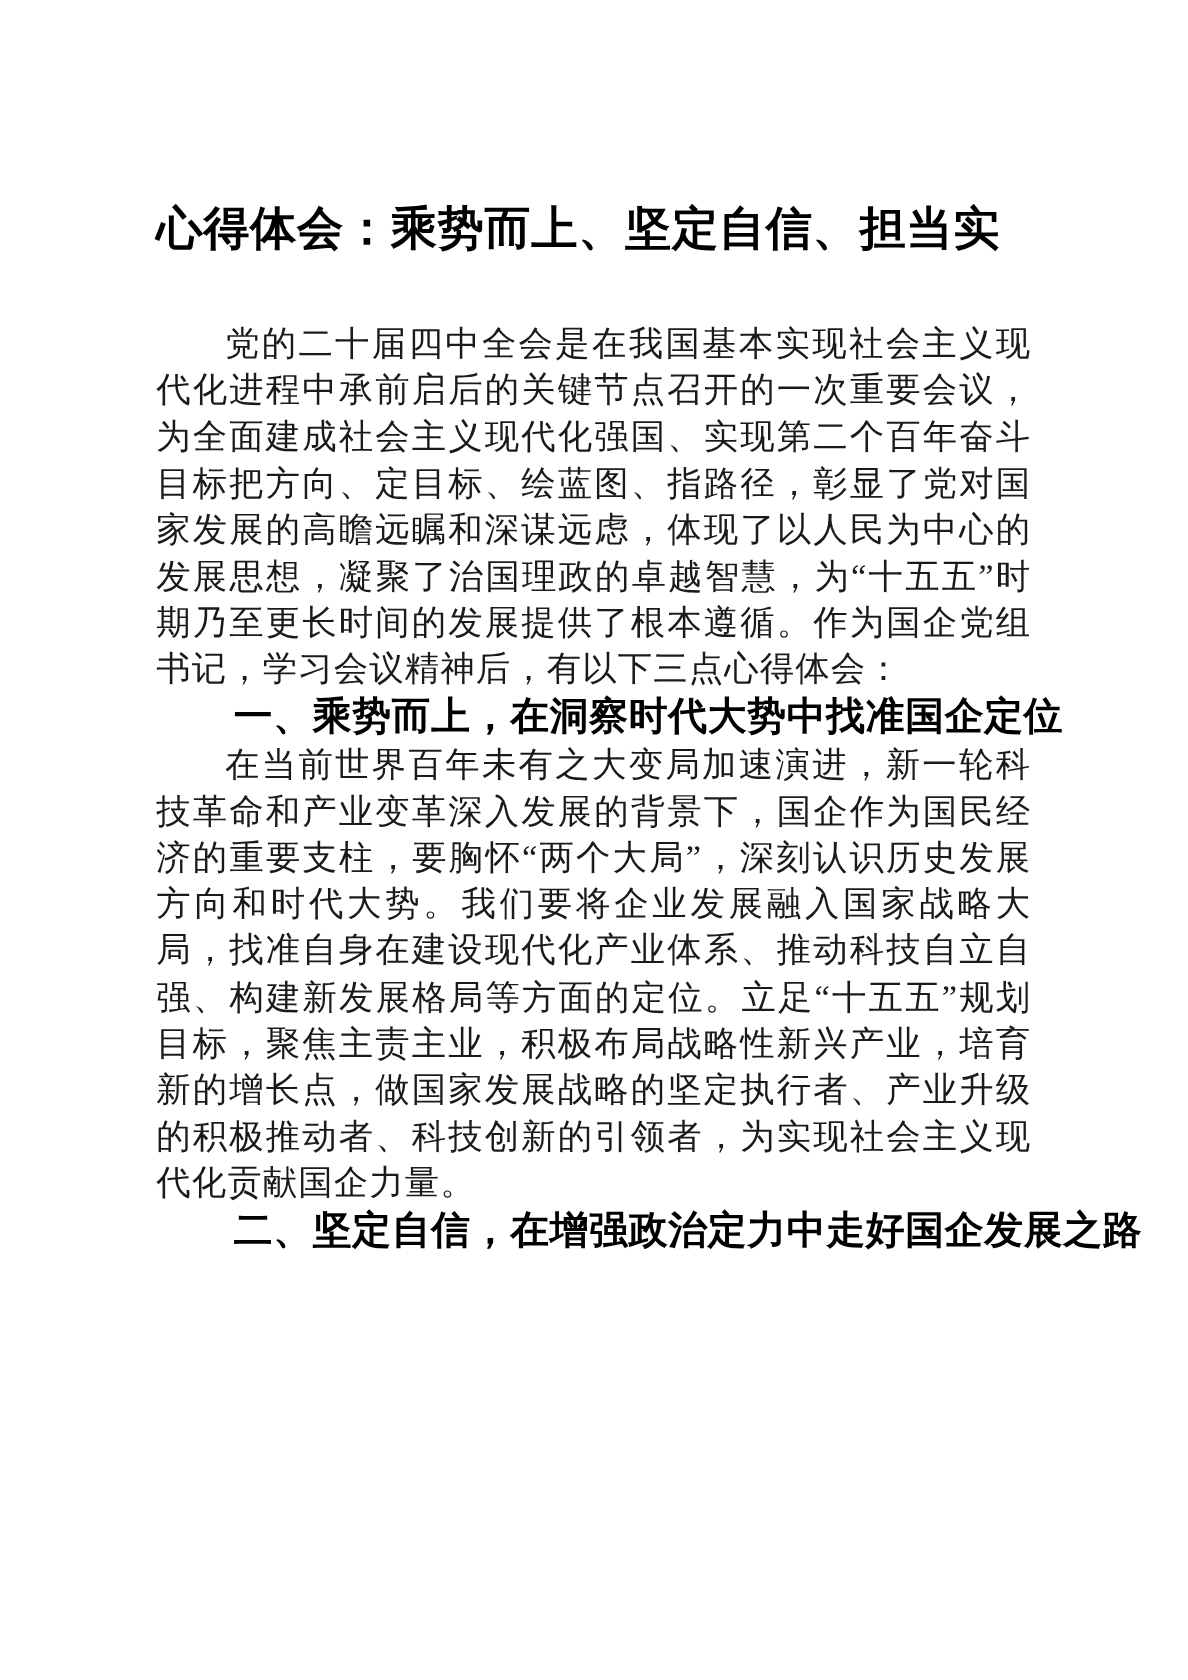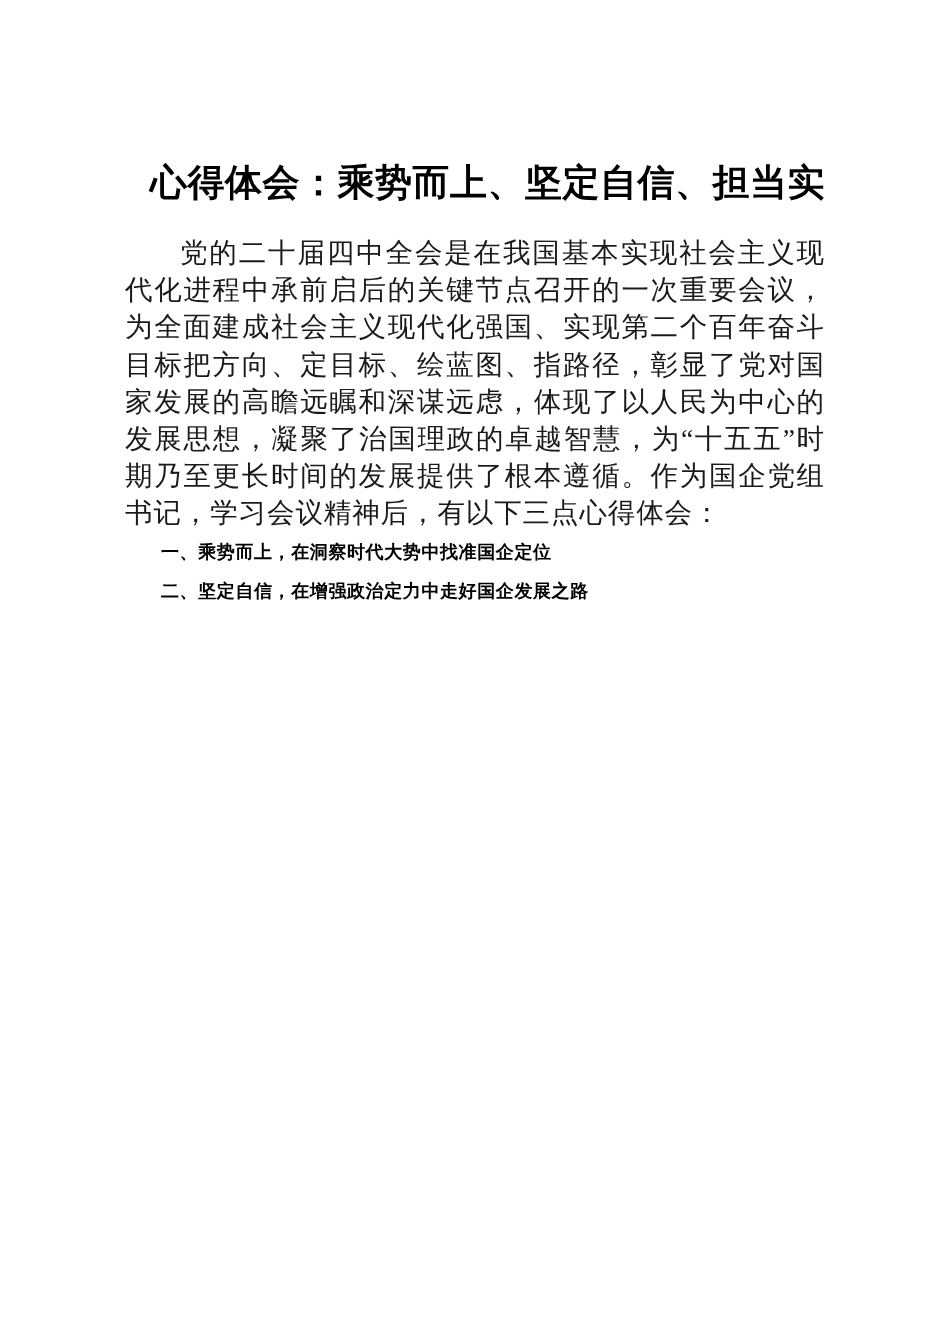--- a/index.html
+++ b/index.html
@@ -32,21 +32,21 @@
     left: 125px;
     top: 0;
     width: 700px;
   }
 
   
   .doc-title {
     margin: 0;
     padding: 0;
     padding-top: 152px;
-    text-align: right;
+    text-align: left;
     font-family: "DejaVu Sans", "Liberation Sans", sans-serif;
     font-weight: 700;
     font-size: 37px;
     line-height: 62px;
     letter-spacing: 0.5px;
     color: #000000;
     text-rendering: geometricPrecision;
   }
   .doc-title .tline {
     display: block;
@@ -59,33 +59,33 @@
     padding: 0;
     font-family: "Liberation Serif", "DejaVu Serif", serif;
     font-size: 27.5px;
     line-height: 37.2px;
     letter-spacing: 0.9px;
     text-align: justify;
     text-justify: inter-character;
     color: #1a1a1a;
   }
   .body-block.first {
-    margin-top: 20px;
+    margin-top: 42px;
   }
   .para-indent {
     text-indent: 2em;
   }
 
   
   .section-heading {
     margin: 0;
     padding: 0;
     font-family: "DejaVu Sans", "Liberation Sans", sans-serif;
     font-weight: 700;
-    font-size: 18px;
+    font-size: 31px;
     line-height: 39px;
     letter-spacing: 0.6px;
     text-indent: 2em;
     color: #000000;
     white-space: nowrap;
   }
 </style>
 </head>
 <body>
 
@@ -94,17 +94,18 @@
 
     <h1 class="doc-title">
       <span class="tline">心得体会：乘势而上、坚定自信、担当实</span>
     </h1>
 
     <p class="body-block first para-indent">党的二十届四中全会是在我国基本实现社会主义现代化进程中承前启后的关键节点召开的一次重要会议，为全面建成社会主义现代化强国、实现第二个百年奋斗目标把方向、定目标、绘蓝图、指路径，彰显了党对国家发展的高瞻远瞩和深谋远虑，体现了以人民为中心的发展思想，凝聚了治国理政的卓越智慧，为“十五五”时期乃至更长时间的发展提供了根本遵循。作为国企党组书记，学习会议精神后，有以下三点心得体会：</p>
 
     <p class="section-heading">一、乘势而上，在洞察时代大势中找准国企定位</p>
 
 
+    <p class="body-block para-indent">在当前世界百年未有之大变局加速演进，新一轮科技革命和产业变革深入发展的背景下，国企作为国民经济的重要支柱，要胸怀“两个大局”，深刻认识历史发展方向和时代大势。我们要将企业发展融入国家战略大局，找准自身在建设现代化产业体系、推动科技自立自强、构建新发展格局等方面的定位。立足“十五五”规划目标，聚焦主责主业，积极布局战略性新兴产业，培育新的增长点，做国家发展战略的坚定执行者、产业升级的积极推动者、科技创新的引领者，为实现社会主义现代化贡献国企力量。</p>
 
     <p class="section-heading">二、坚定自信，在增强政治定力中走好国企发展之路</p>
 
   </div>
 </div>
 
 </body></html>

